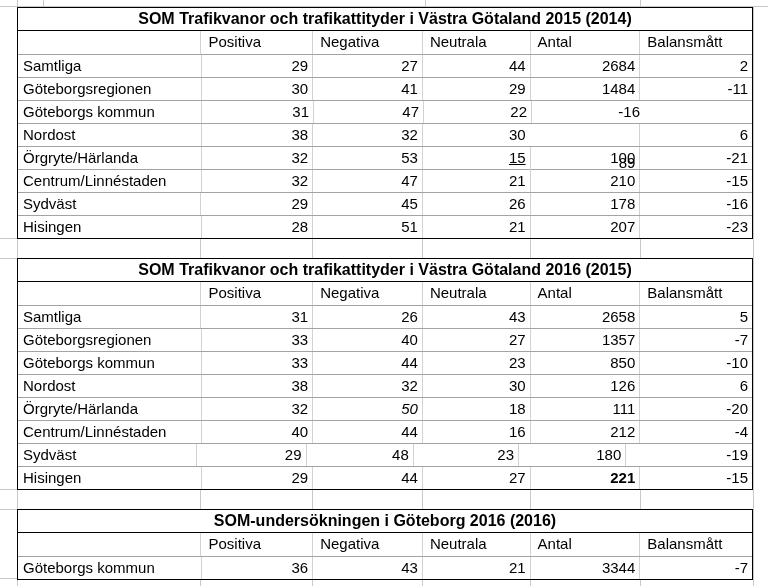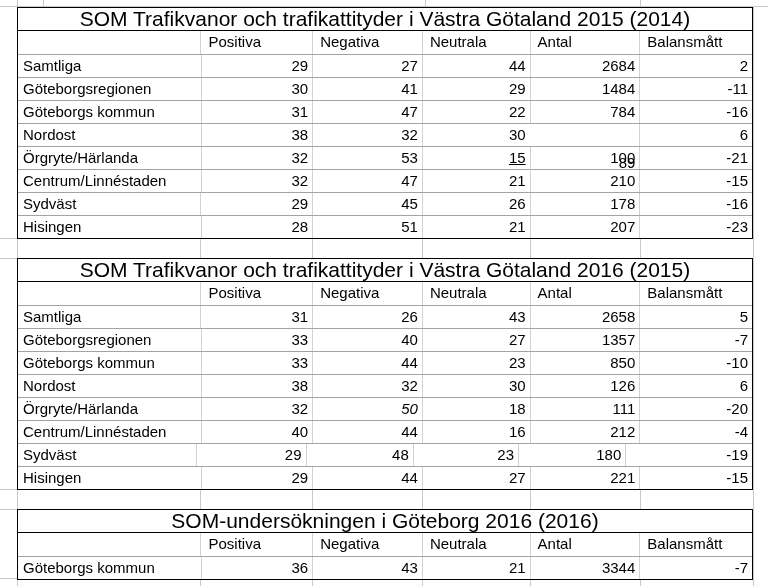--- a/index.html
+++ b/index.html
@@ -22,22 +22,22 @@
     border: 1px solid #000000;
     box-sizing: border-box;
   }
   .row { display: flex; height: 23px; box-sizing: border-box; }
   .title-row {
     border-bottom: 1px solid #000000;
     justify-content: center;
     align-items: center;
   }
   .title-row span {
-    font-weight: normal;
-    font-size: 21px;
+    font-weight: bold;
+    font-size: 16px;
     white-space: nowrap;
   }
   .data-row { border-top: 1px solid #a3a3a3; }
   .data-row:first-of-type { border-top: none; }
   .cell {
     box-sizing: border-box;
     height: 100%;
     font-size: 15px;
     line-height: 22px;
     white-space: nowrap;
@@ -98,21 +98,20 @@
           <div class="cell num-cell" style="width: 110px;">41</div>
           <div class="cell num-cell" style="width: 108px;">29</div>
           <div class="cell num-cell" style="width: 110px;">1484</div>
           <div class="cell num-cell" style="width: 113px;">-11</div>
         </div>
         <div class="row data-row">
           <div class="cell label-cell" style="width: 183px;">Göteborgs kommun</div>
           <div class="cell num-cell" style="width: 112px;">31</div>
           <div class="cell num-cell" style="width: 110px;">47</div>
           <div class="cell num-cell" style="width: 108px;">22</div>
-          <div class="cell num-cell" style="width: 110px;">784</div>
           <div class="cell num-cell" style="width: 113px;">-16</div>
         </div>
         <div class="row data-row">
           <div class="cell label-cell" style="width: 183px;">Nordost</div>
           <div class="cell num-cell" style="width: 112px;">38</div>
           <div class="cell num-cell" style="width: 110px;">32</div>
           <div class="cell num-cell" style="width: 108px;">30</div>
           <div class="cell num-cell" style="width: 110px; margin-top: 28px;">89</div>
           <div class="cell num-cell" style="width: 113px;">6</div>
         </div>
@@ -215,21 +214,21 @@
           <div class="cell num-cell" style="width: 110px;">48</div>
           <div class="cell num-cell" style="width: 108px;">23</div>
           <div class="cell num-cell" style="width: 110px;">180</div>
           <div class="cell num-cell" style="width: 130px;">-19</div>
         </div>
         <div class="row data-row">
           <div class="cell label-cell" style="width: 183px;">Hisingen</div>
           <div class="cell num-cell" style="width: 112px;">29</div>
           <div class="cell num-cell" style="width: 110px;">44</div>
           <div class="cell num-cell" style="width: 108px;">27</div>
-          <div class="cell num-cell" style="width: 110px;">221</div>
+          <div class="cell num-cell" style="width: 110px; font-weight: bold;">221</div>
           <div class="cell num-cell" style="width: 113px;">-15</div>
         </div>
       </div>
       <div class="tbl" style="top: 509px; height: 71px;">
         <div class="row title-row">
           <span>SOM-undersökningen i Göteborg 2016 (2016)</span>
         </div>
         <div class="row head-row">
           <div class="cell header-cell" style="width: 183px;"></div>
           <div class="cell header-cell" style="width: 112px;">Positiva</div>

